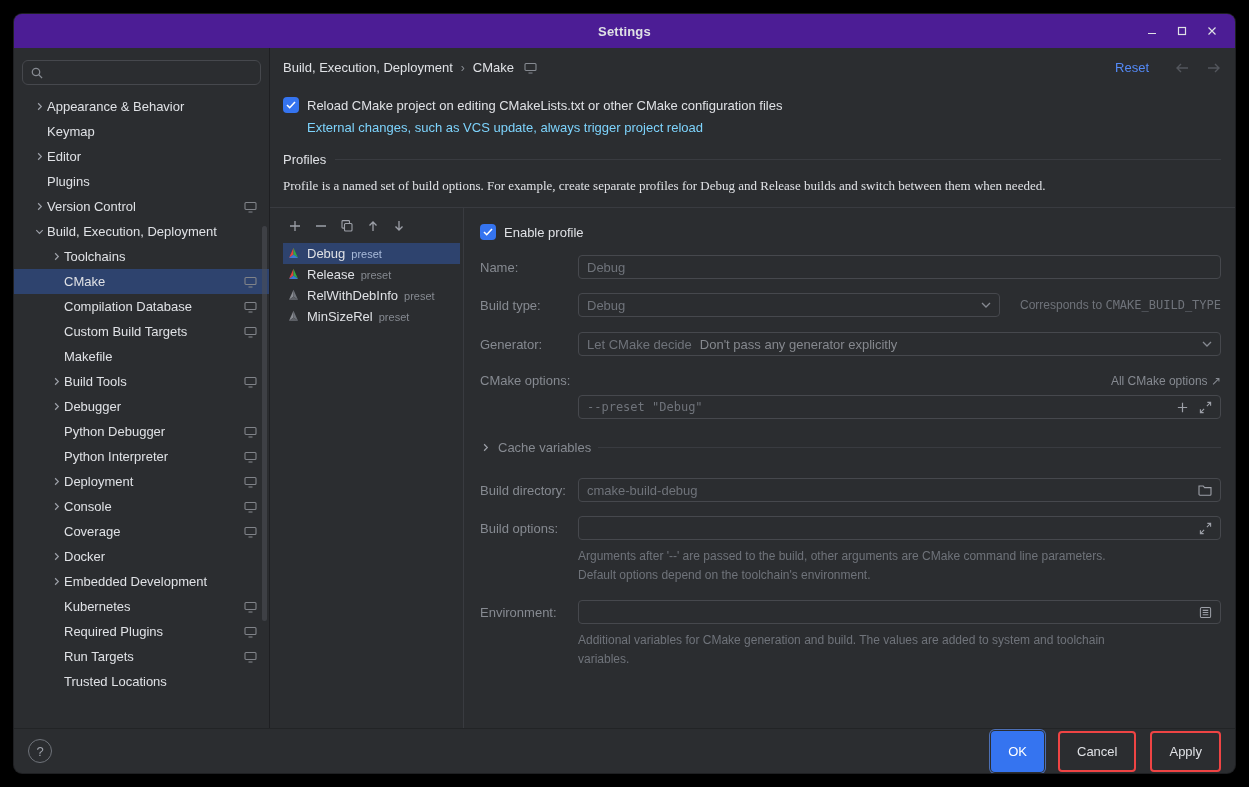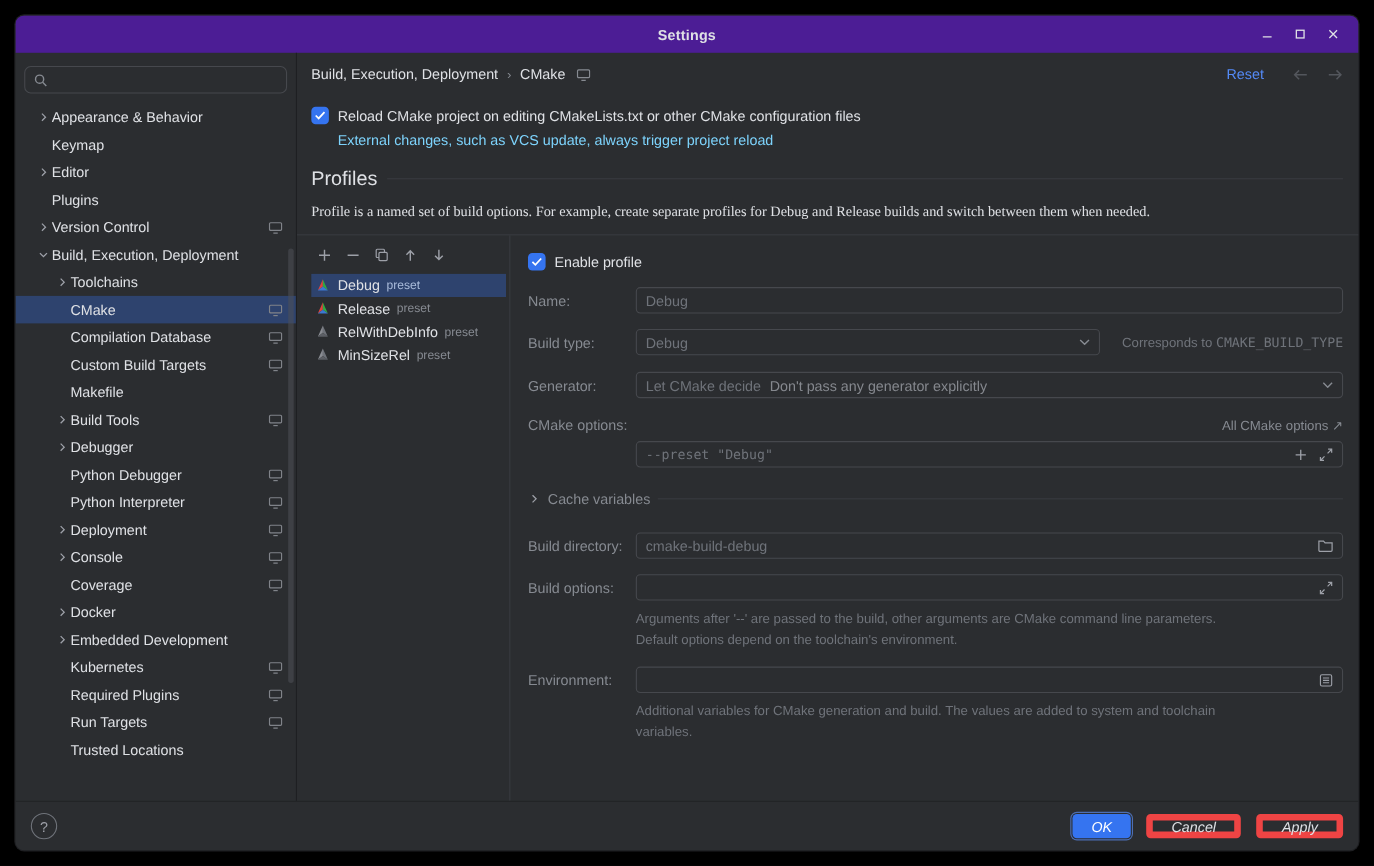--- a/index.html
+++ b/index.html
@@ -43,21 +43,21 @@
   .spacer { flex:1; }
   .reset { color:#548af7; font-size:13px; margin-right:26px; cursor:default; }
   .nav-arrows { display:flex; gap:16px; color:#53565c; align-items:center; }
 
   .check-row { display:flex; align-items:center; gap:8px; font-size:13px; color:#dfe1e5; }
   .reload-row { margin-top:22px; }
   .checkbox { flex:0 0 16px; width:16px; height:16px; border-radius:4px; background:#3574f0;
               display:flex; align-items:center; justify-content:center; }
   .reload-hint { margin:7px 0 0 24px; color:#7dd3fc; font-size:13px; }
 
-  .profiles-header { margin-top:17px; display:flex; align-items:center; gap:9px; font-size:18px; color:#dfe1e5; }
+  .profiles-header { margin-top:17px; display:flex; align-items:center; gap:9px; font-size:13px; color:#dfe1e5; }
   .hline { flex:1; height:1px; background:#393b40; }
   .profiles-desc { margin-top:11px; font-size:13px; color:#dfe1e5;font-family:Liberation Serif, serif; }
 
   
   .panel { margin:13px -14px 0 -13px; border-top:1px solid #393b40; flex:1; display:flex; min-height:0; }
   .panel-left { flex:0 0 194px; width:194px; border-right:1px solid #393b40; padding:9px 3px 0 13px;
                 display:flex; flex-direction:column; }
   .list-toolbar { display:flex; align-items:center; gap:10px; color:#9da0a8; padding:1px 0 9px 4px; }
   .tb-btn { width:16px; height:16px; display:flex; align-items:center; justify-content:center; }
   .profile-row { height:21px; display:flex; align-items:center; gap:6px; padding-left:4px; font-size:13px; color:#dfe1e5; }
@@ -84,24 +84,24 @@
   .field-icons { margin-left:auto; display:flex; gap:10px; color:#9da0a8; align-items:center; }
   .cache-row { margin-top:21px; display:flex; align-items:center; gap:7px; color:#868a91; }
   .cache-row .chev { display:flex; color:#9da0a8; }
   .bd-row { margin-top:23px; }
   .hint-block { margin:7px 0 0 98px; color:#6f737a; font-size:12px; line-height:1.55; }
 
   
   .footer { flex:0 0 45px; border-top:1px solid #222426; display:flex; align-items:center; padding:0 14px; }
   .help { width:24px; height:24px; border-radius:50%; border:1px solid #6f737a; color:#9da0a8;
           display:flex; align-items:center; justify-content:center; font-size:13px; }
-  .btn { height:22px; padding:0 17px; border-radius:4px; font-size:13px; display:flex; align-items:center;
-         justify-content:center; margin-left:14px; cursor:default;font-style:italic; }
+  .btn { height:41px; padding:0 17px; border-radius:4px; font-size:13px; display:flex; align-items:center;
+         justify-content:center; margin-left:14px; cursor:default; }
   .btn.primary { background:#3574f0; color:#fff; box-shadow:0 0 0 1px #2b2d30, 0 0 0 2px #4d6fb4; }
-  .btn.ghost { border:6px solid #ef4444; color:#dfe1e5; }
+  .btn.ghost { border:2px solid #ef4444; color:#dfe1e5; }
 
   svg { display:block; }
 </style>
 </head>
 <body>
 
 <div class="window">
 
   <div class="titlebar">
     <span class="title">Settings</span>

